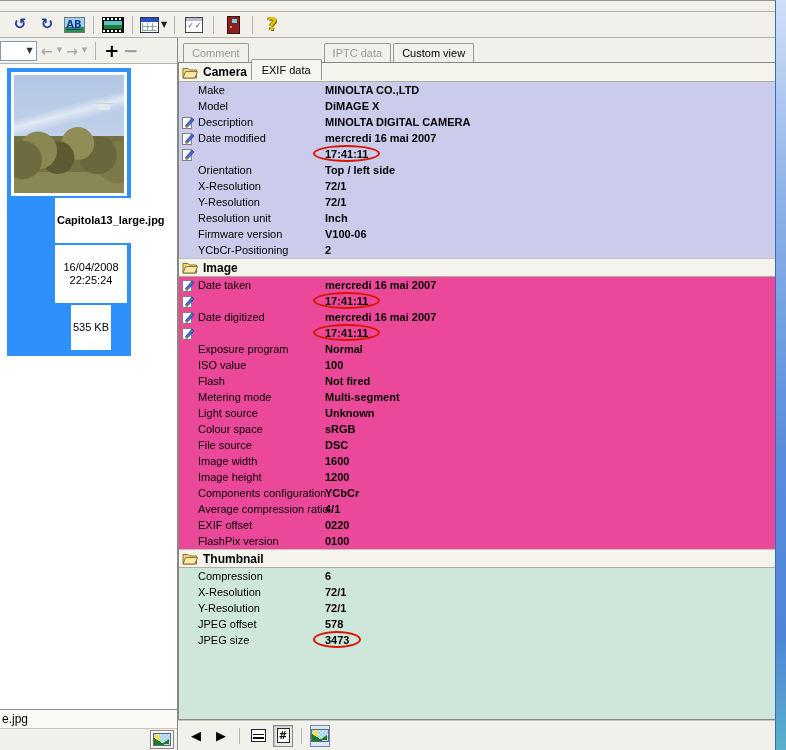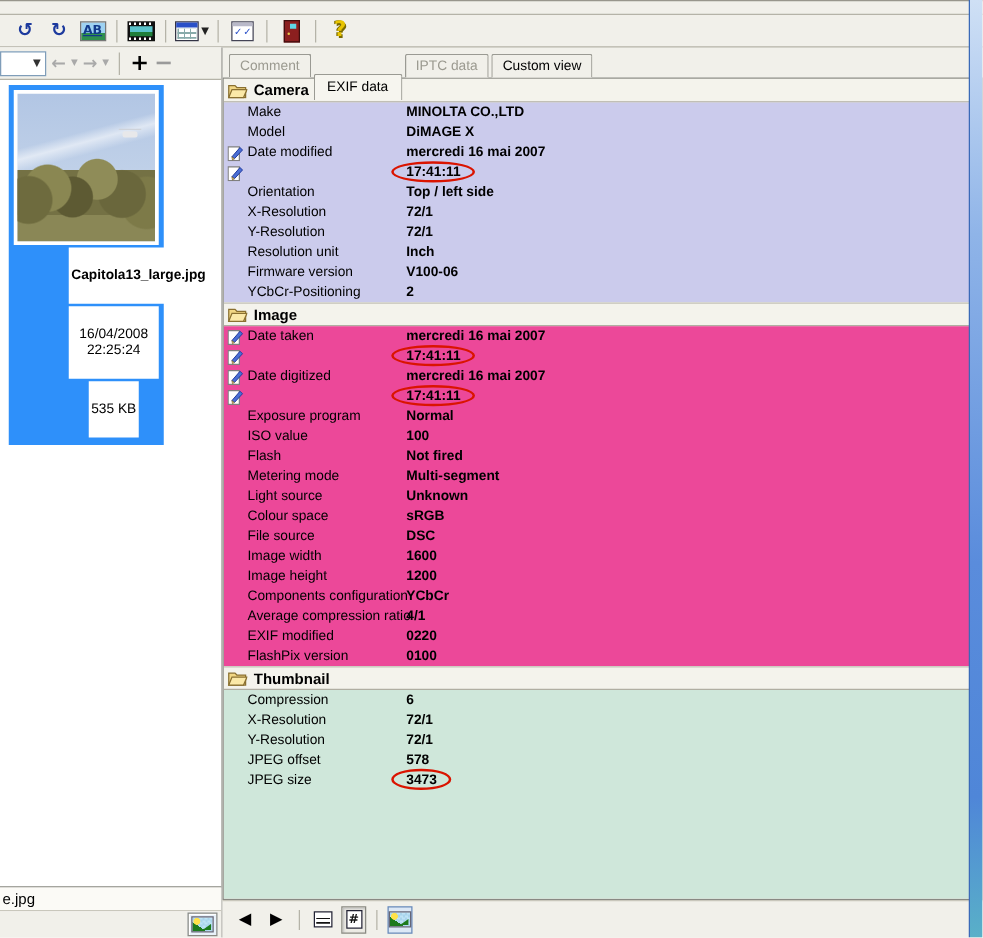--- a/index.html
+++ b/index.html
@@ -264,20 +264,31 @@
                 <span class="val">DiMAGE X</span>
               </div>
               <div class="row">
                 <span class="icell">
                   <svg width="13" height="13" viewBox="0 0 13 13">
                     <rect x="0.5" y="1.5" width="9" height="11" fill="#fff" stroke="#808080"></rect>
                     <path d="M3.5 9.5 L10 2 L12 4 L5.5 11 Z" fill="#4a6fd4" stroke="#223a9e" stroke-width="0.8"></path>
                     <path d="M3.5 9.5 L4 12 L5.5 11 Z" fill="#f0dda0" stroke="#80662a" stroke-width="0.6"></path>
                   </svg>
                 </span>
+                <span class="lbl">Description</span>
+                <span class="val">MINOLTA DIGITAL CAMERA</span>
+              </div>
+              <div class="row">
+                <span class="icell">
+                  <svg width="13" height="13" viewBox="0 0 13 13">
+                    <rect x="0.5" y="1.5" width="9" height="11" fill="#fff" stroke="#808080"></rect>
+                    <path d="M3.5 9.5 L10 2 L12 4 L5.5 11 Z" fill="#4a6fd4" stroke="#223a9e" stroke-width="0.8"></path>
+                    <path d="M3.5 9.5 L4 12 L5.5 11 Z" fill="#f0dda0" stroke="#80662a" stroke-width="0.6"></path>
+                  </svg>
+                </span>
                 <span class="lbl">Date modified</span>
                 <span class="val">mercredi 16 mai 2007</span>
               </div>
               <div class="row">
                 <span class="icell">
                   <svg width="13" height="13" viewBox="0 0 13 13">
                     <rect x="0.5" y="1.5" width="9" height="11" fill="#fff" stroke="#808080"></rect>
                     <path d="M3.5 9.5 L10 2 L12 4 L5.5 11 Z" fill="#4a6fd4" stroke="#223a9e" stroke-width="0.8"></path>
                     <path d="M3.5 9.5 L4 12 L5.5 11 Z" fill="#f0dda0" stroke="#80662a" stroke-width="0.6"></path>
                   </svg>
@@ -422,21 +433,21 @@
                 <span class="lbl">Components configuration</span>
                 <span class="val">YCbCr</span>
               </div>
               <div class="row">
                 <span class="icell"></span>
                 <span class="lbl">Average compression ratio</span>
                 <span class="val">4/1</span>
               </div>
               <div class="row">
                 <span class="icell"></span>
-                <span class="lbl">EXIF modified</span>
+                <span class="lbl">EXIF offset</span>
                 <span class="val">0220</span>
               </div>
               <div class="row">
                 <span class="icell"></span>
                 <span class="lbl">FlashPix version</span>
                 <span class="val">0100</span>
               </div>
             </div>
           </div>
           <div class="section">

